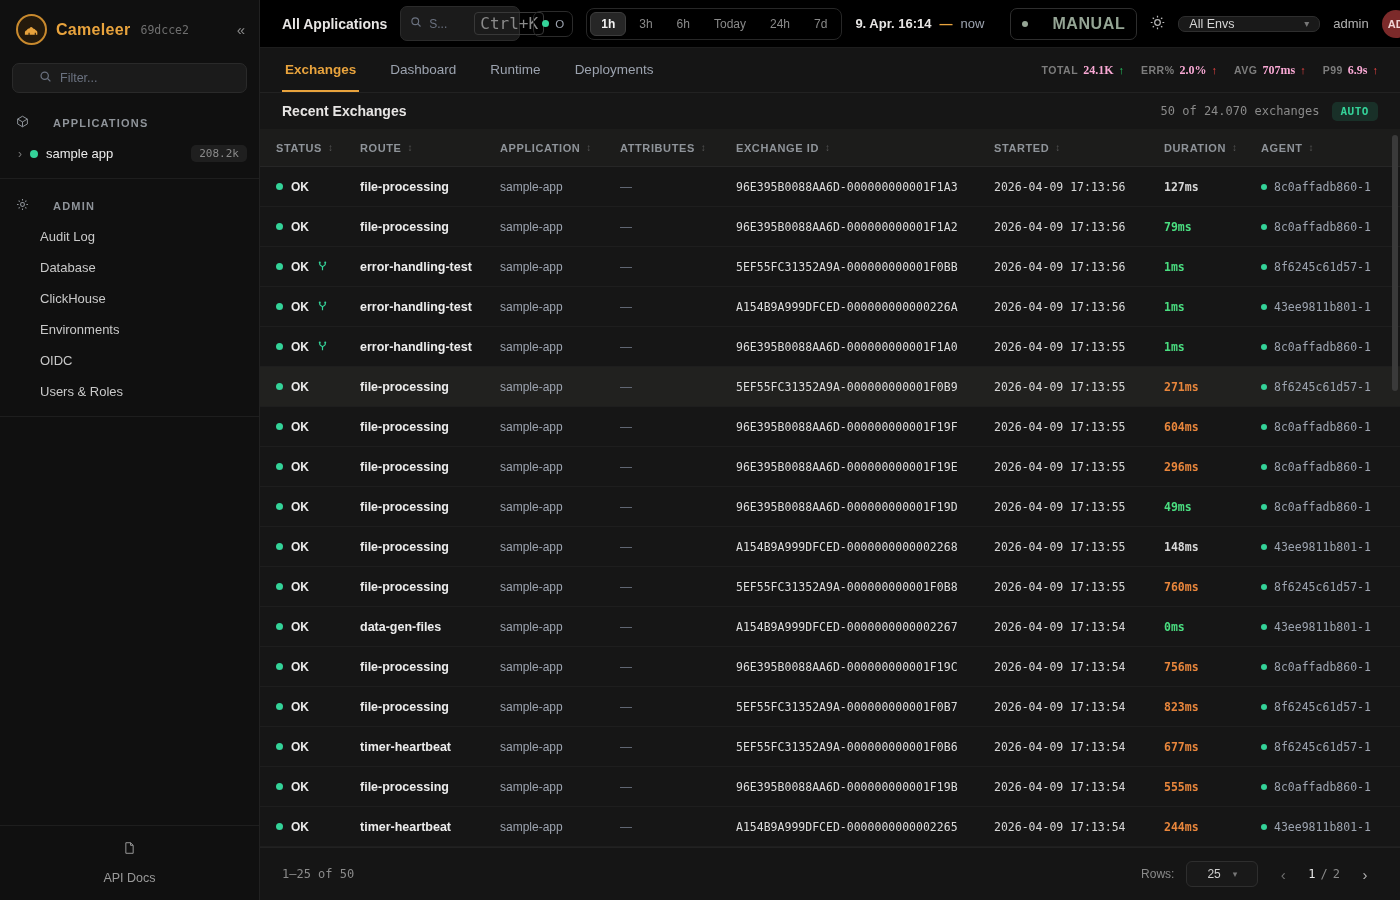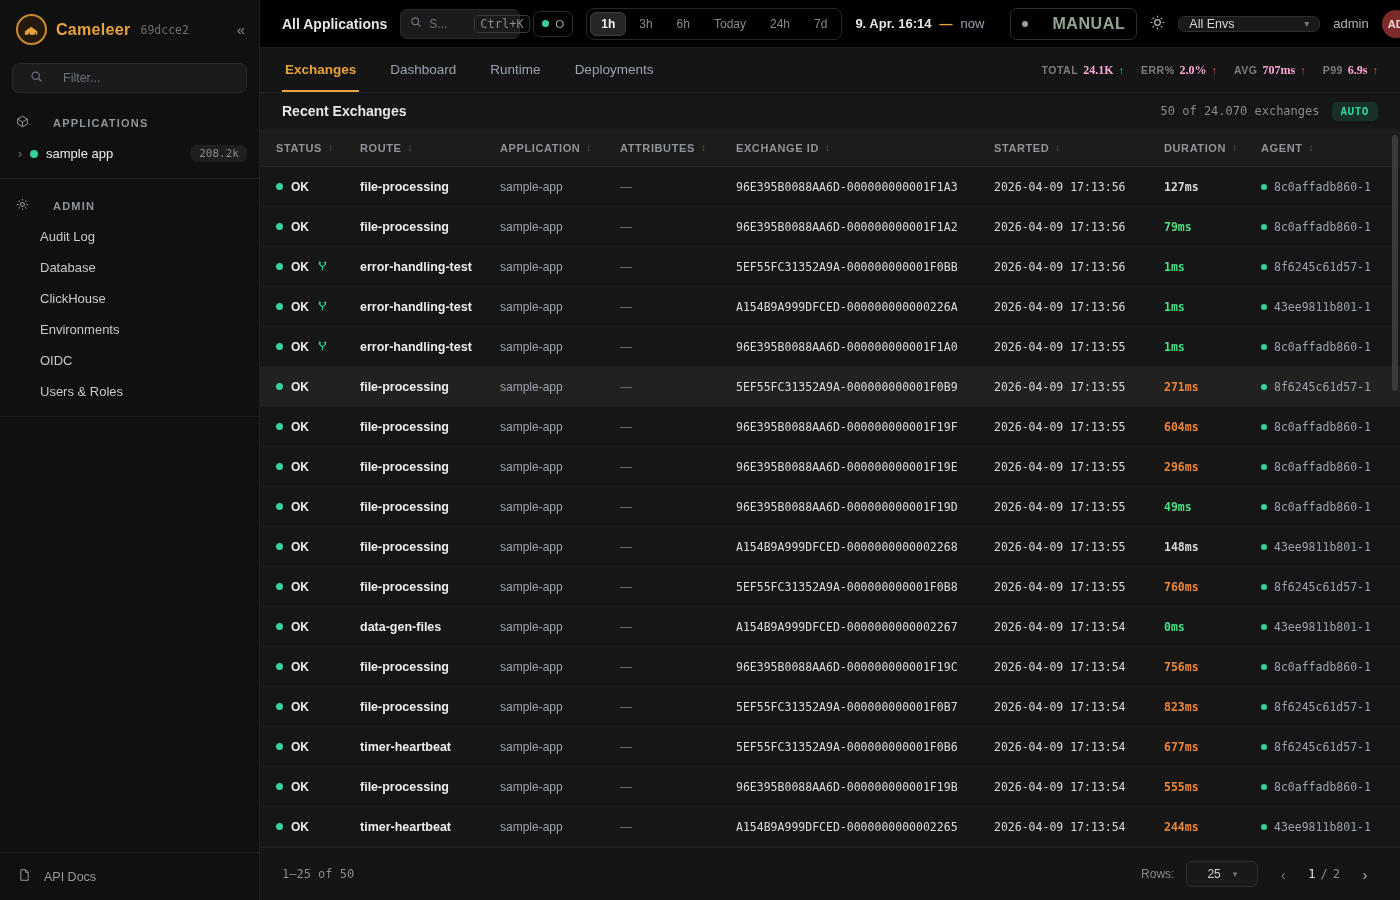--- a/index.html
+++ b/index.html
@@ -12,40 +12,40 @@
 
   .app { width: 1400px; height: 900px; display: flex; overflow: hidden; background: #161616; color: #e7e5e4; font-size: 13px; }
 
   
   .sidebar { width: 260px; min-width: 260px; background: #101010; border-right: 1px solid #212121; display: flex; flex-direction: column; }
   .sb-header { display: flex; align-items: center; gap: 9px; padding: 14px 14px 8px 16px; }
   .logo-mark { width: 31px; height: 31px; border-radius: 50%; background: #241a0c; border: 2px solid #c98a2e; display: flex; align-items: center; justify-content: center; flex: none; }
   .brand { color: #e8a33d; font-weight: 700; font-size: 16px; letter-spacing: .3px; }
   .build { color: #6f6f6f; font-size: 11.5px; margin-left: 1px; }
   .collapse-btn { margin-left: auto; color: #8a8a8a; font-size: 15px; }
-  .sb-filter { margin: 10px 12px 12px; display: flex; align-items: center; gap: 20px; background: #1b1b1b; border: 1px solid #2a2a2a; border-radius: 7px; padding: 6px 17px; color: #6b7280; }
+  .sb-filter { margin: 10px 12px 12px; display: flex; align-items: center; gap: 8px; background: #1b1b1b; border: 1px solid #2a2a2a; border-radius: 7px; padding: 6px 26px; color: #6b7280; }
   .sb-filter input { width: 100%; font-size: 12.5px; }
   .sb-section-label { display: flex; gap: 24px; align-items: center; color: #8f949a; font-size: 11px; font-weight: 700; letter-spacing: 1.2px; padding: 10px 16px 8px; }
   .sb-app-item { display: flex; align-items: center; gap: 8px; padding: 7px 12px 7px 18px; color: #ececec; font-size: 13px; cursor: pointer; }
   .sb-app-chevron { color: #777; font-size: 12px; }
   .dot { width: 8px; height: 8px; border-radius: 50%; background: #34d399; flex: none; }
   .sb-app-badge { margin-left: auto; background: #1f1f1f; border-radius: 5px; padding: 2px 8px; font-size: 11px; color: #8a8a8a; }
   .sb-divider { height: 1px; background: #1e1e1e; margin: 9px 0; }
   .sb-admin-item { padding: 8px 16px 8px 40px; color: #c9c9c9; font-size: 13px; cursor: pointer; }
-  .sb-footer { margin-top: auto; border-top: 1px solid #1e1e1e; padding: 15px 18px; display: flex; align-items: center; gap: 13px; color: #9a9a9a; font-size: 12.5px; }
+  .sb-footer { margin-top: auto; border-top: 1px solid #1e1e1e; padding: 15px 18px; display: flex; align-items: center; gap: 13px; color: #9a9a9a; font-size: 12.5px; flex-direction: column; }
 
   
   .main { flex: 1; display: flex; flex-direction: column; min-width: 0; }
 
   
   .topbar { height: 48px; flex: none; display: flex; align-items: center; gap: 13px; padding: 0 22px; background: #000000; border-bottom: 1px solid #1d1d1d; }
   .tb-title { font-weight: 700; font-size: 14px; white-space: nowrap; }
   .search-pill { display: flex; align-items: center; gap: 7px; background: #1b1b1b; border: 1px solid #2b2b2b; border-radius: 7px; padding: 5px 9px; color: #6b7280; width: 120px; flex: none; }
   .search-pill input { width: 38px; font-size: 12px; }
-  .kbd { margin-left: auto; border: 1px solid #383838; border-radius: 4px; padding: 1px 5px; font-family: "DejaVu Sans Mono", monospace; font-size: 12px; color: #8a8a8a; white-space: nowrap; }
+  .kbd { margin-left: auto; border: 1px solid #383838; border-radius: 4px; padding: 1px 5px; font-family: "DejaVu Sans Mono", monospace; font-size: 16px; color: #8a8a8a; white-space: nowrap; }
   .online-chip { display: flex; align-items: center; gap: 6px; border: 1px solid #2b2b2b; border-radius: 7px; padding: 6px 8px; font-size: 11.5px; color: #9ca3af; flex: none; }
   .dot-sm { width: 7px; height: 7px; border-radius: 50%; background: #34d399; flex: none; }
   .time-group { display: flex; align-items: center; gap: 2px; border: 1px solid #272727; border-radius: 8px; padding: 3px; flex: none; }
   .time-btn { padding: 4px 10px; font-size: 12px; color: #8a8a8a; border-radius: 6px; border: 1px solid transparent; }
   .time-btn.active { background: #262626; border-color: #3d3d3d; color: #f3f3f3; font-weight: 600; }
   .date-group { display: flex; gap: 8px; align-items: center; font-size: 13px; white-space: nowrap; }
   .date-start { font-weight: 700; }
   .date-sep { color: #e8a33d; font-weight: 700; }
   .date-end { color: #9ca3af; }
   .tb-spacer { flex: 1; }

